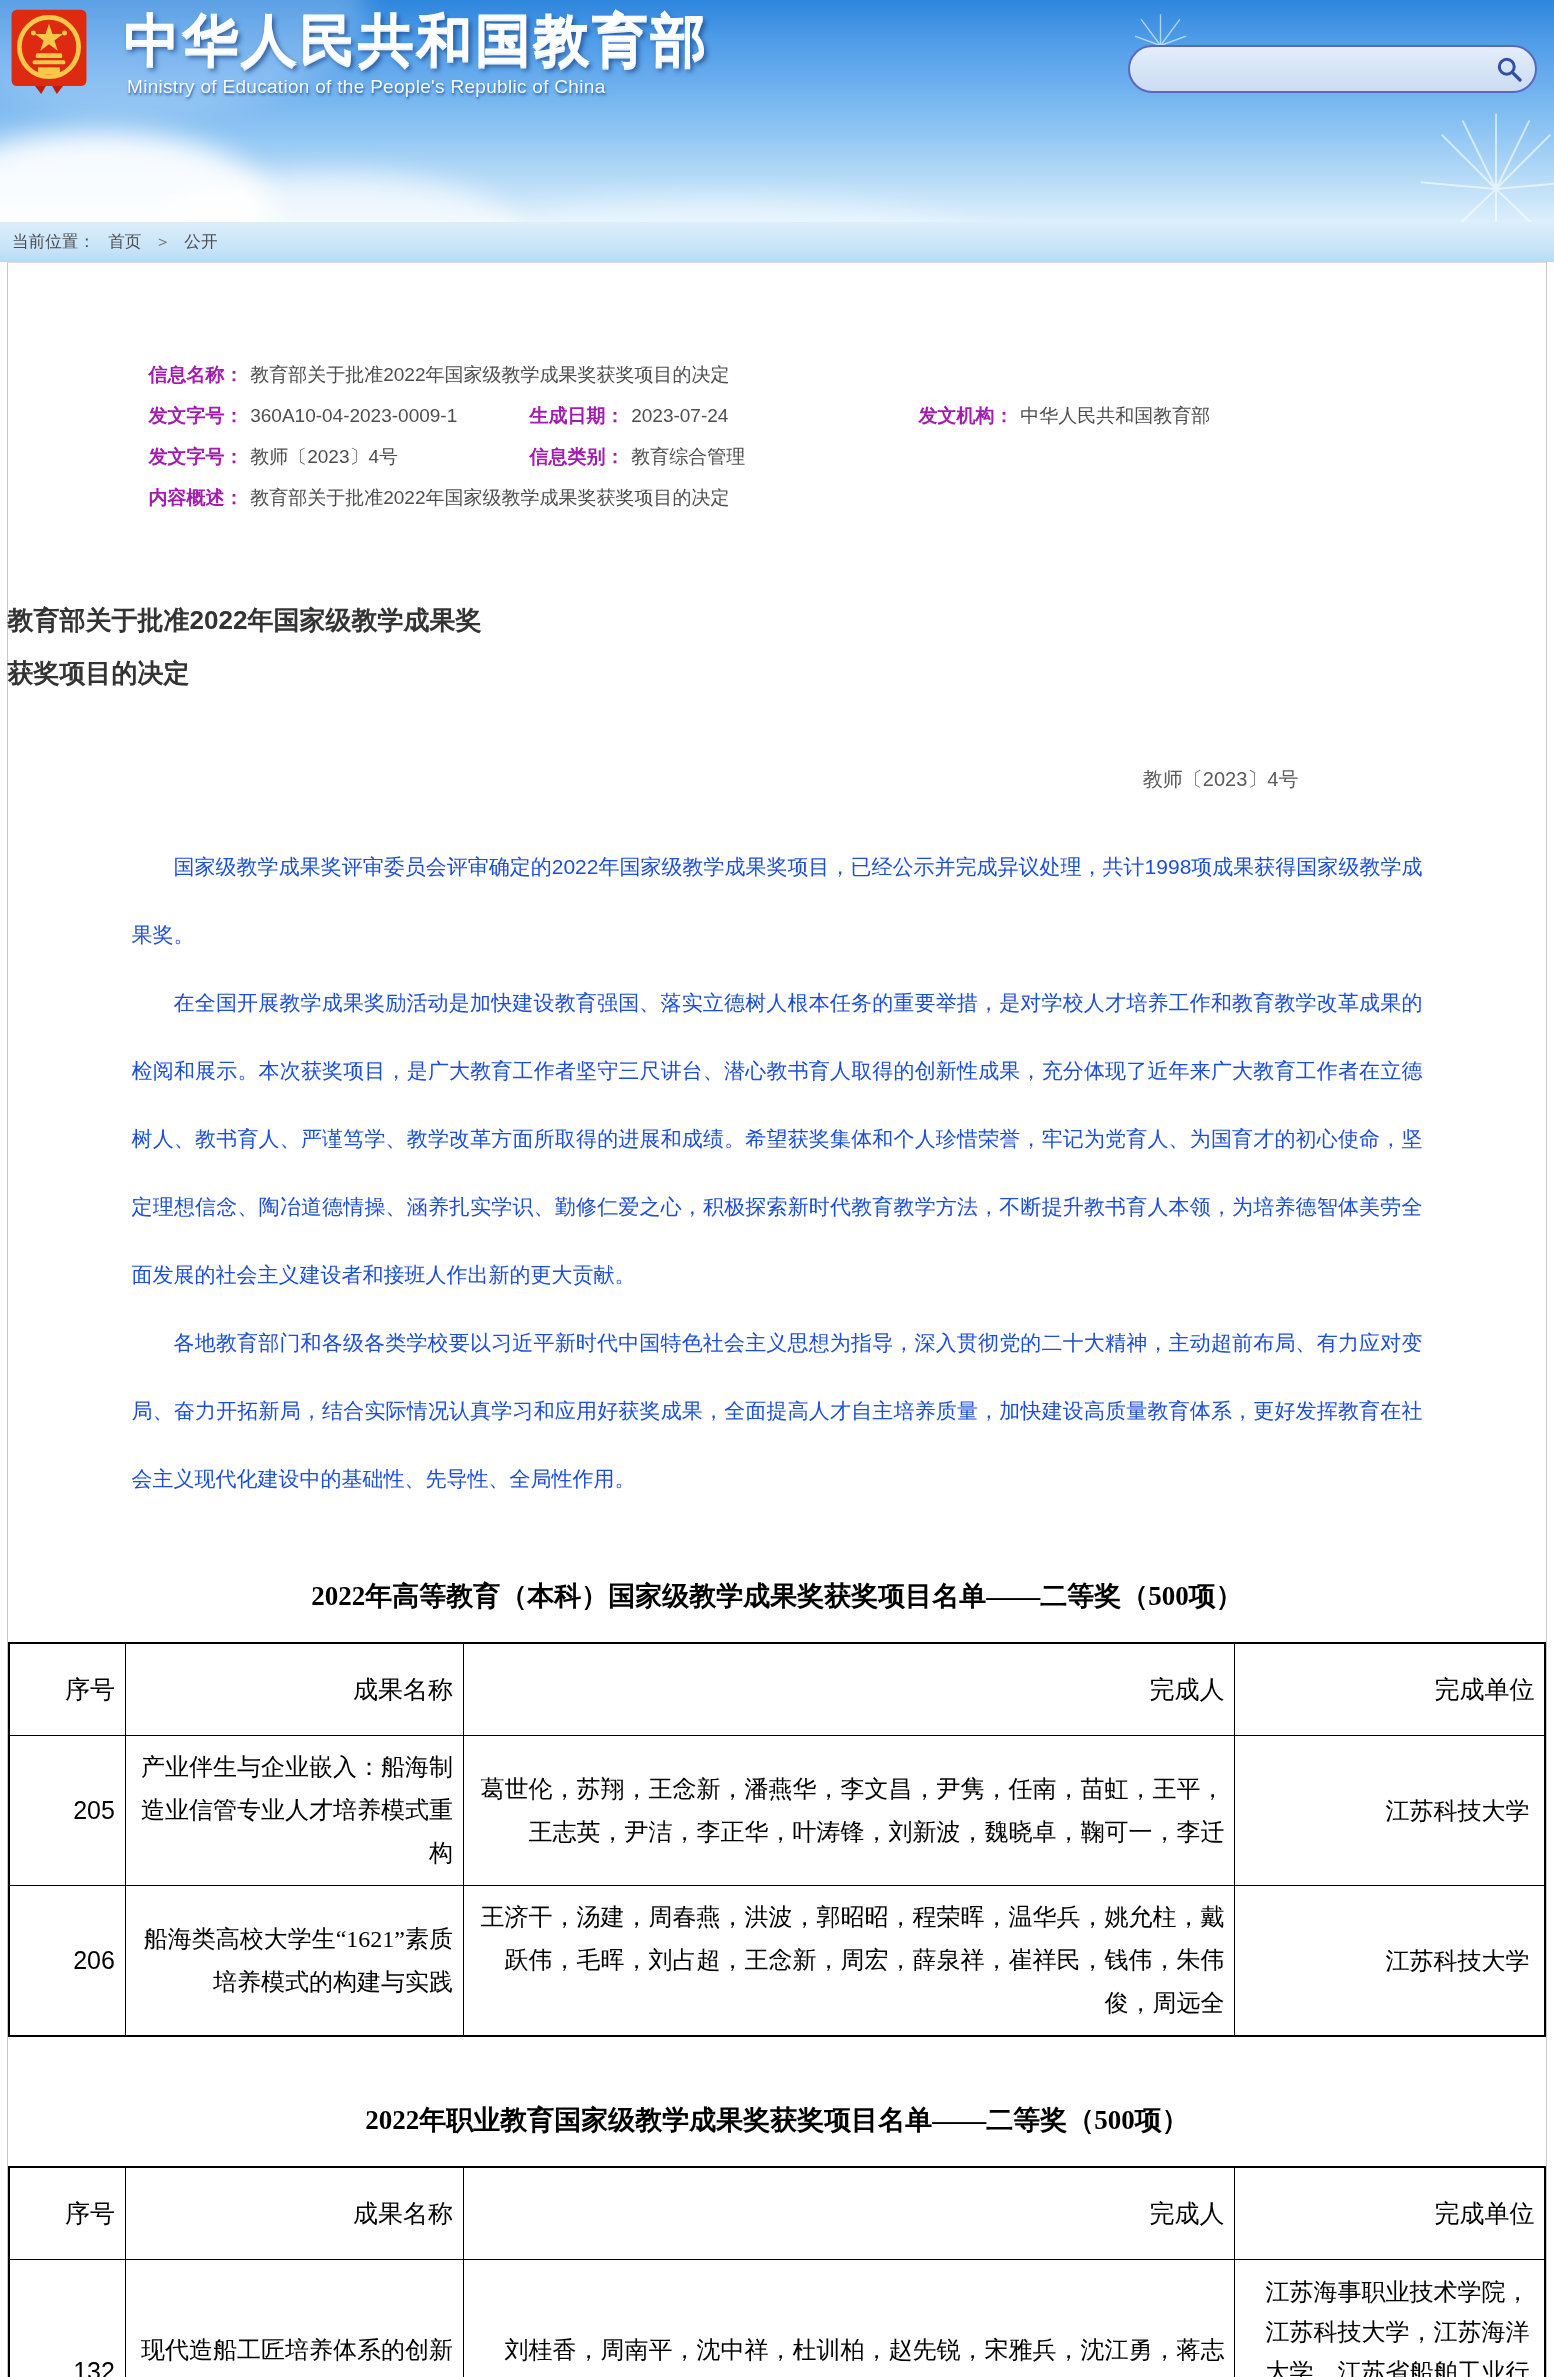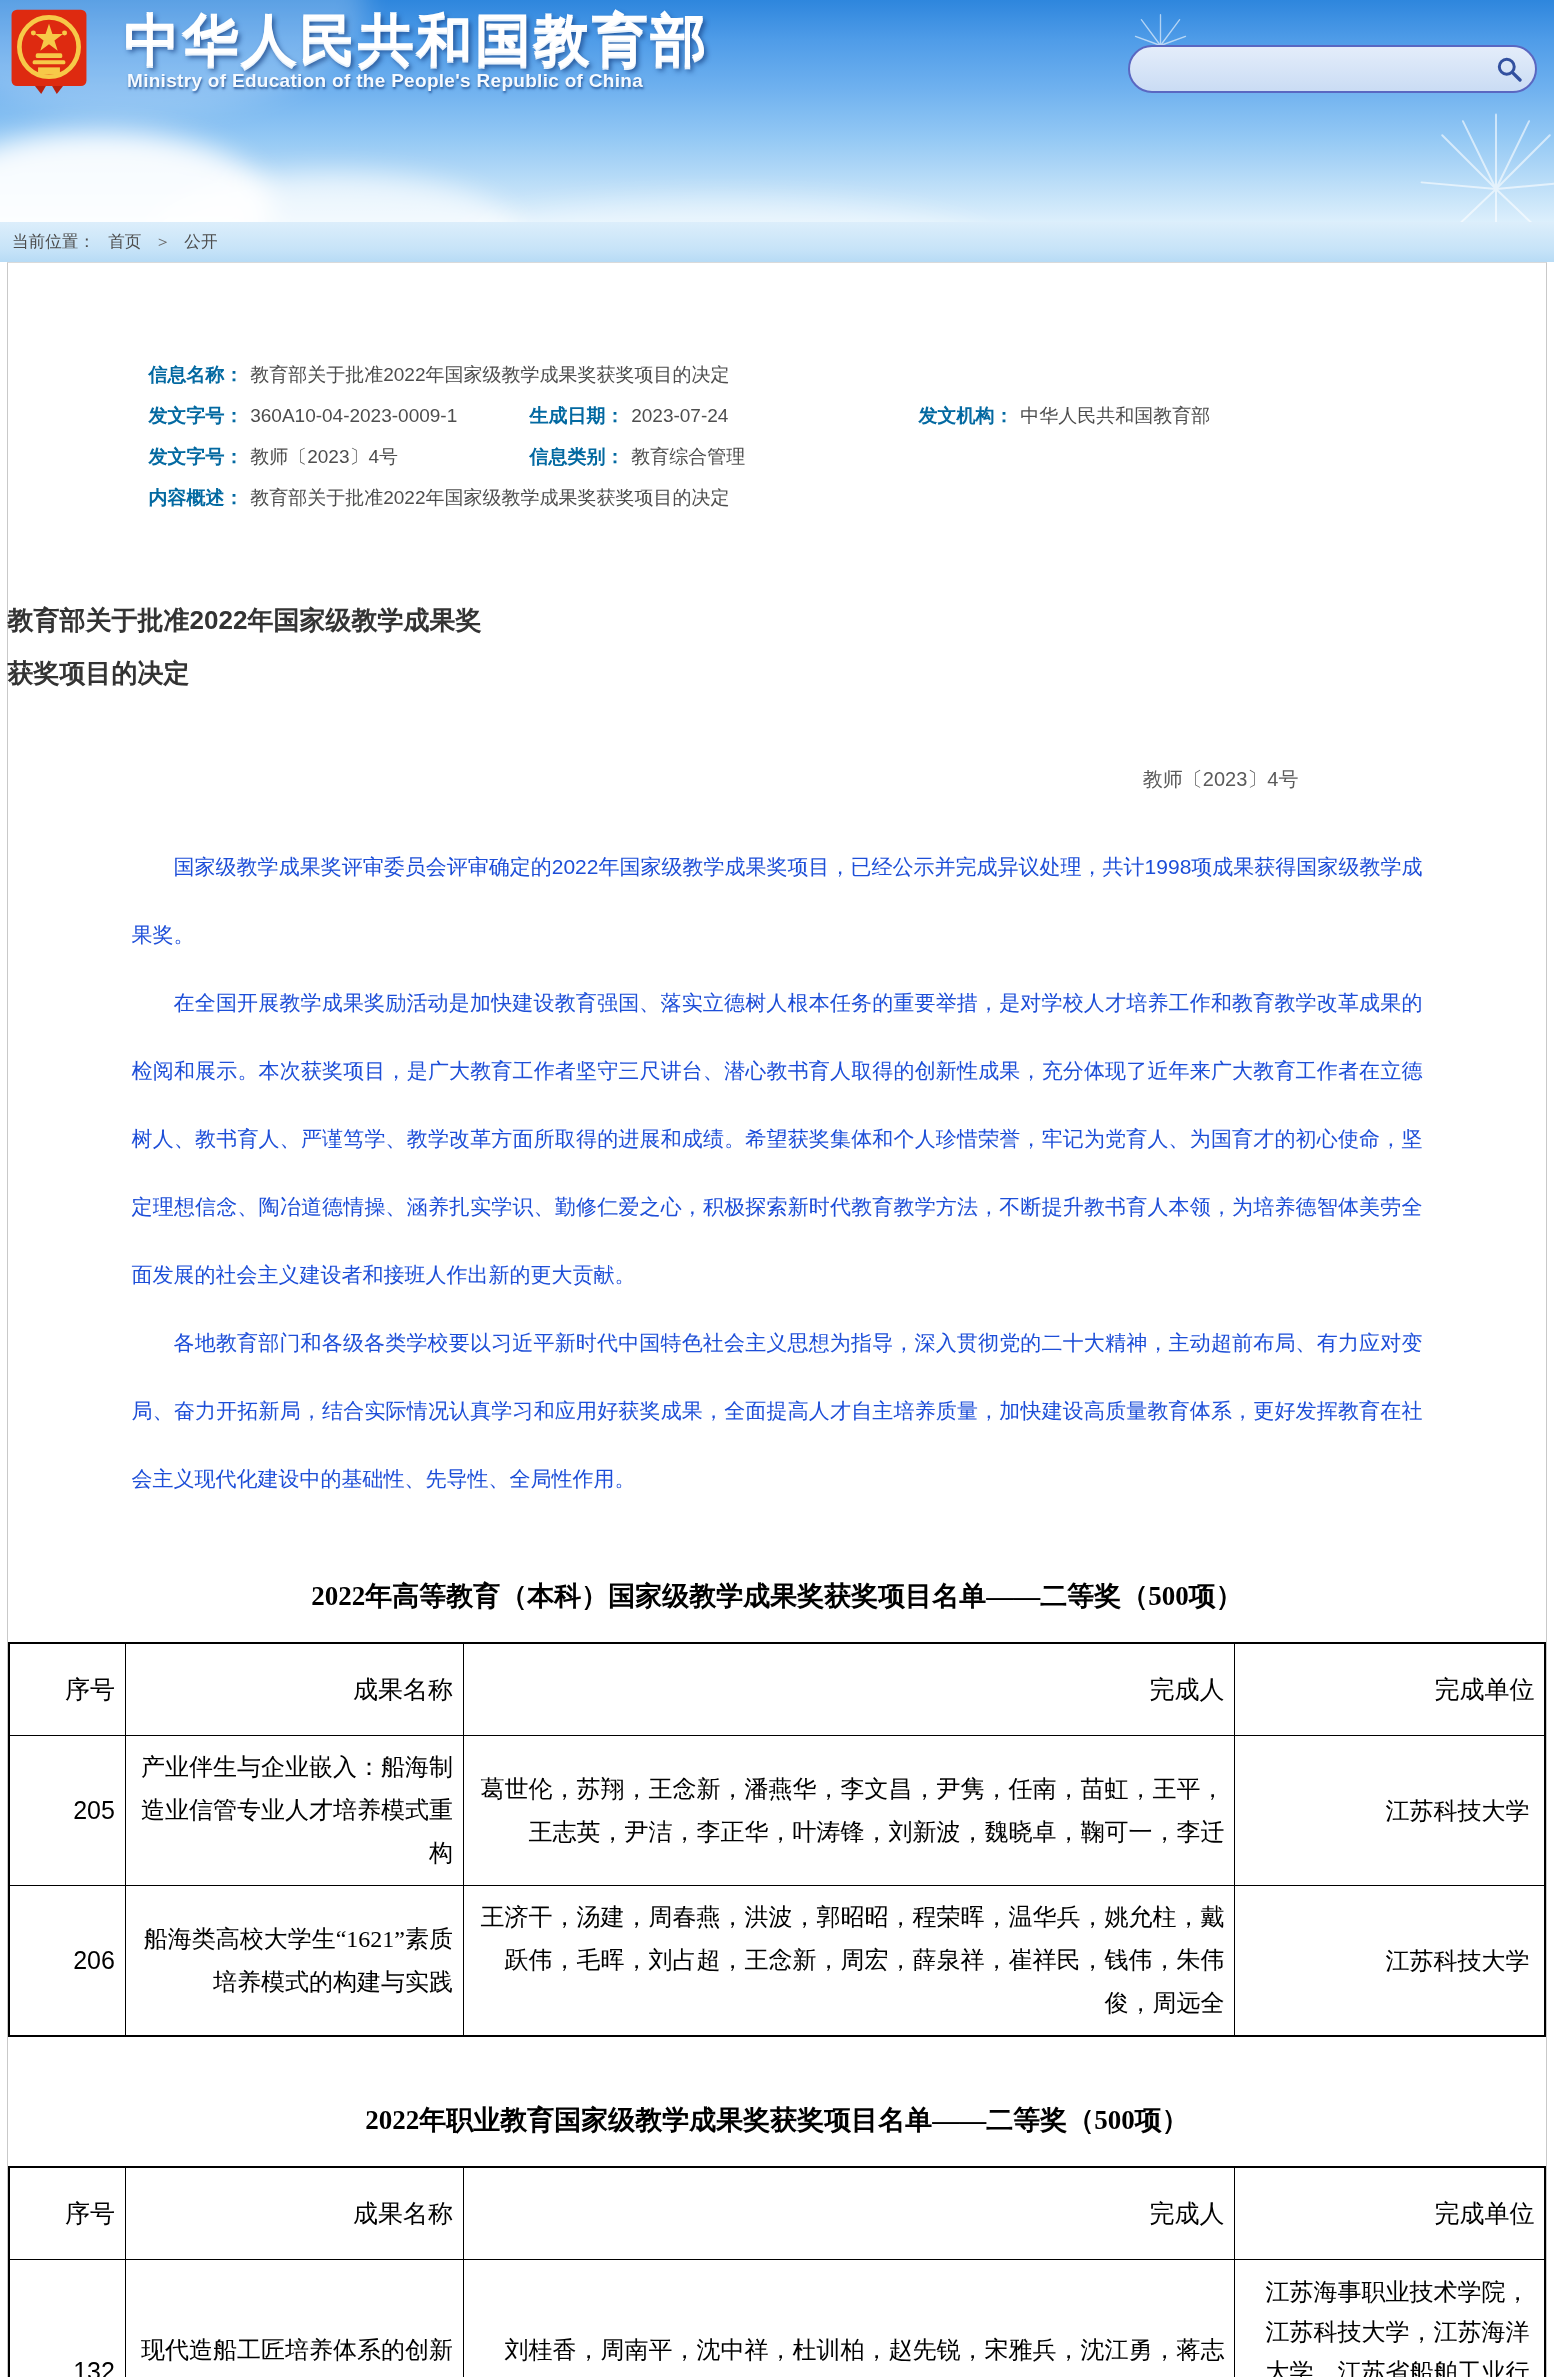--- a/index.html
+++ b/index.html
@@ -29,22 +29,22 @@
   .emblem { position:absolute; left:10px; top:8.3px; width:78px; height:86px; }
 
   .site-title {
     position:absolute; left:124px; top:3.3px;
     font-size:56px; font-weight:700; letter-spacing:2.5px;
     color:#ffffff;
     text-shadow:0 1.7px 0 #e9f2fb, 2.5px 4.1px 5.8px rgba(20,60,125,.75);
     white-space:nowrap;
   }
   .site-subtitle {
-    position:absolute; left:127px; top:70px;
-    font-size:19px; font-weight:700; letter-spacing:0.3px;
+    position:absolute; left:127px; top:76px;
+    font-size:19px; font-weight:400; letter-spacing:0.3px;
     color:#f5faff;
     text-shadow:0.8px 1.7px 2.5px rgba(25,70,140,.85);
     white-space:nowrap;
   }
 
   .search-box {
     position:absolute; top:45px; right:16.6px;
     width:409px; height:48px; box-sizing:border-box;
     border:2.5px solid #5a67c1; border-radius:26.5px;
     background:linear-gradient(180deg,#e4edfa 0%,#cadcf4 100%);
@@ -79,21 +79,21 @@
   }
 
   .meta { padding:91px 33px 0 141px; }
   .meta-row {
     display:grid;
     grid-template-columns:381px 389px 1fr;
     height:41px; line-height:41px;
     font-size:19px; white-space:nowrap;
   }
   .meta-row.single { grid-template-columns:1fr; }
-  .meta .label { font-weight:700; color:#0369a1; }
+  .meta .label { font-weight:700; color:#a21caf; }
   .meta .value { color:#4d4d4d; padding-left:6.6px; }
 
   .doc-title {
     margin:76px 0 0;
     font-size:26px; font-weight:700; color:#333;
     line-height:53px;
   }
   .doc-number {
     margin-top:66px;
     text-align:right; padding-right:248px;

